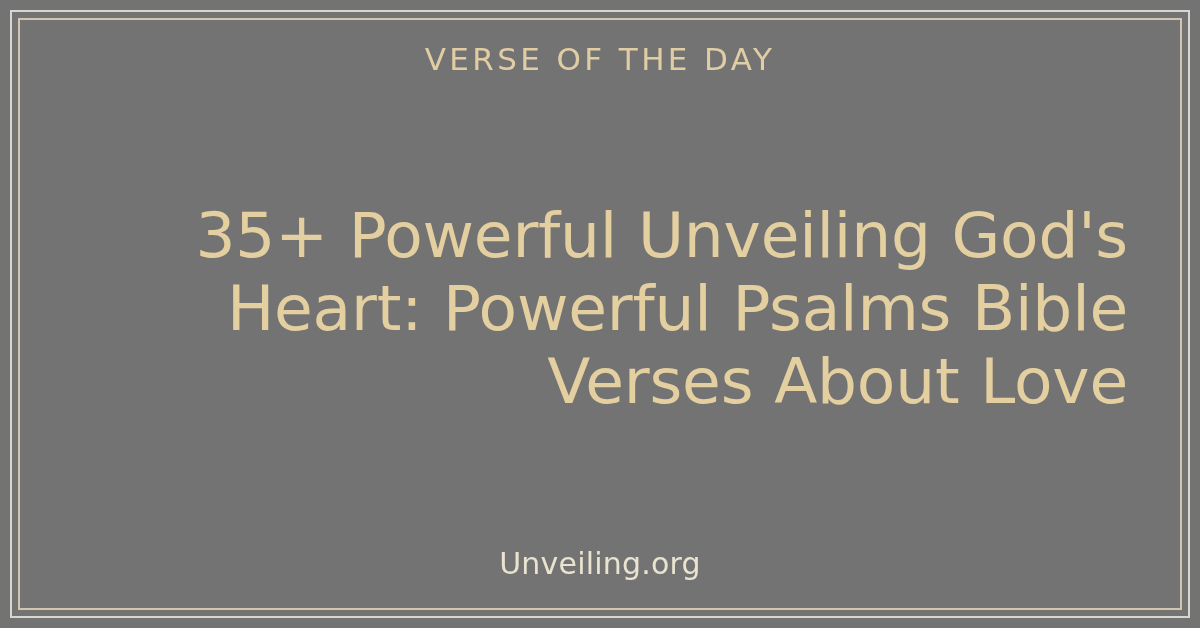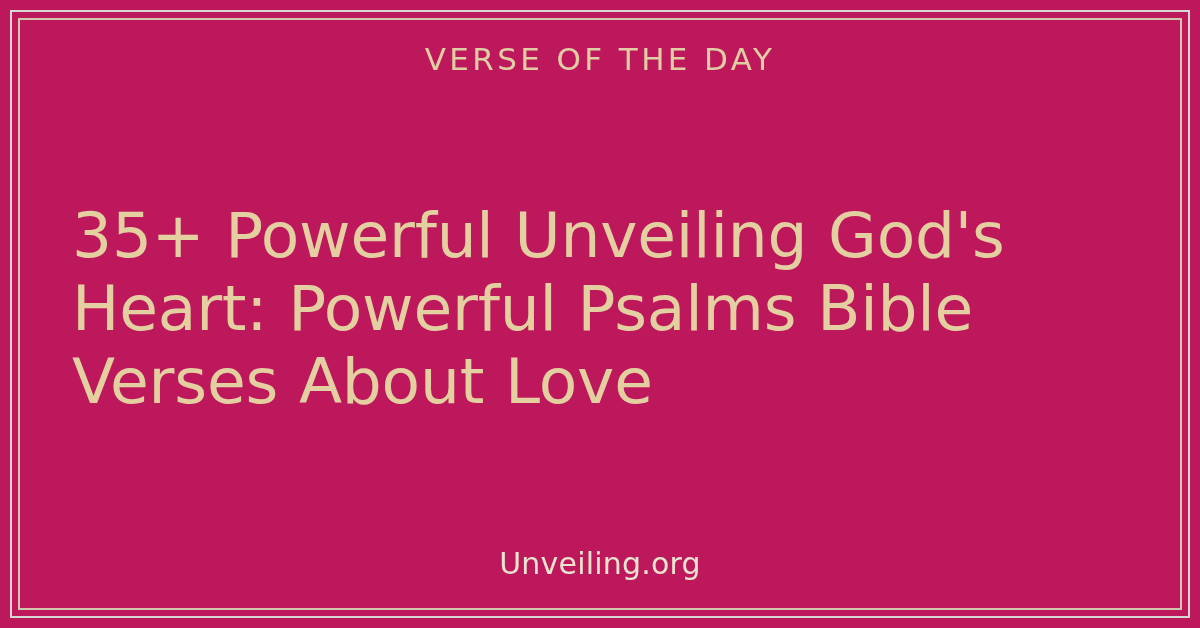--- a/index.html
+++ b/index.html
@@ -10,21 +10,21 @@
     width: 1200px;
     height: 628px;
     overflow: hidden;
     font-family: "DejaVu Sans", sans-serif;
   }
 
   #poster {
     position: relative;
     width: 1200px;
     height: 628px;
-    background: #be185d;
+    background: #737373;
     box-sizing: border-box;
     overflow: hidden;
   }
 
   
   .frame-outer {
     position: absolute;
     left: 10px;
     top: 10px;
     right: 10px;
@@ -72,21 +72,21 @@
     flex: 1 1 auto;
     display: flex;
     align-items: center;
     justify-content: center;
     width: 100%;
     margin-top: -6px;
   }
 
   .title {
     width: 1056px;
-    text-align: left;
+    text-align: right;
     font-size: 63px;
     line-height: 1.16;
     color: #e3cfa0;
     font-weight: 400;
     letter-spacing: -0.2px;
     word-spacing: 1px;
   }
 
   .footer {
     margin-bottom: 26px;

